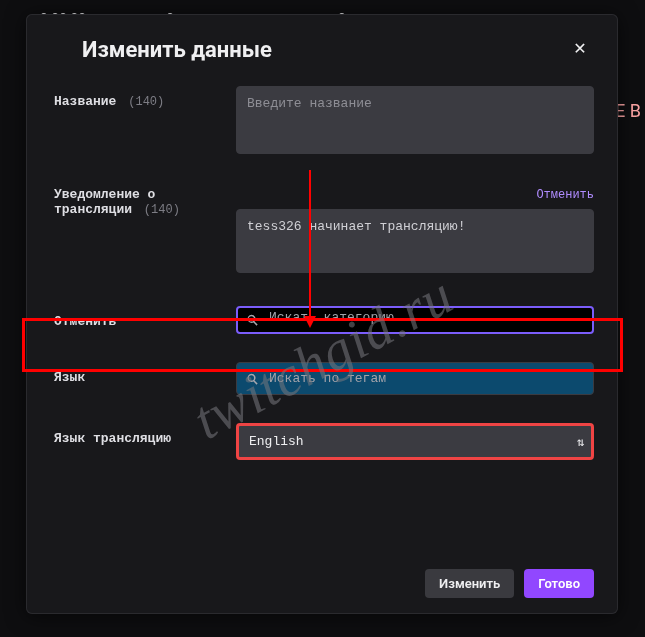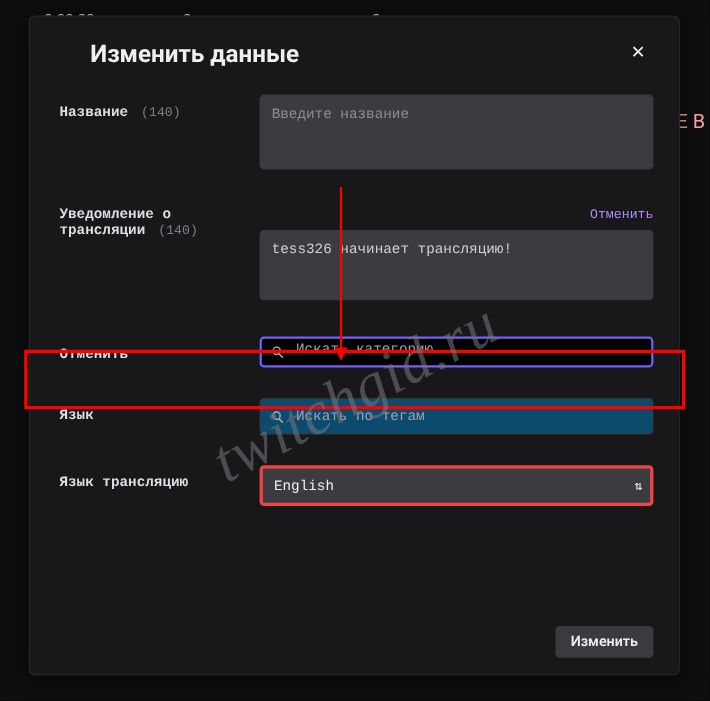--- a/index.html
+++ b/index.html
@@ -143,20 +143,21 @@
         <select class="select">
           <option>English</option>
         </select>
         <span class="select-caret">⇅</span>
       </div>
     </div>
   </div>
 
   <div class="footer">
     <button class="btn btn-cancel">Изменить</button>
+    <button class="btn btn-done">Готово</button>
   </div>
 </div>
 
 <div class="red-box outer"></div>
 <svg class="arrow-svg" width="20" height="160">
   <line x1="10" y1="0" x2="10" y2="148" stroke="#ff0000" stroke-width="2"></line>
   <polygon points="10,158 4,146 16,146" fill="#ff0000"></polygon>
 </svg>
 <div class="watermark">twitchgid.ru</div>
 

